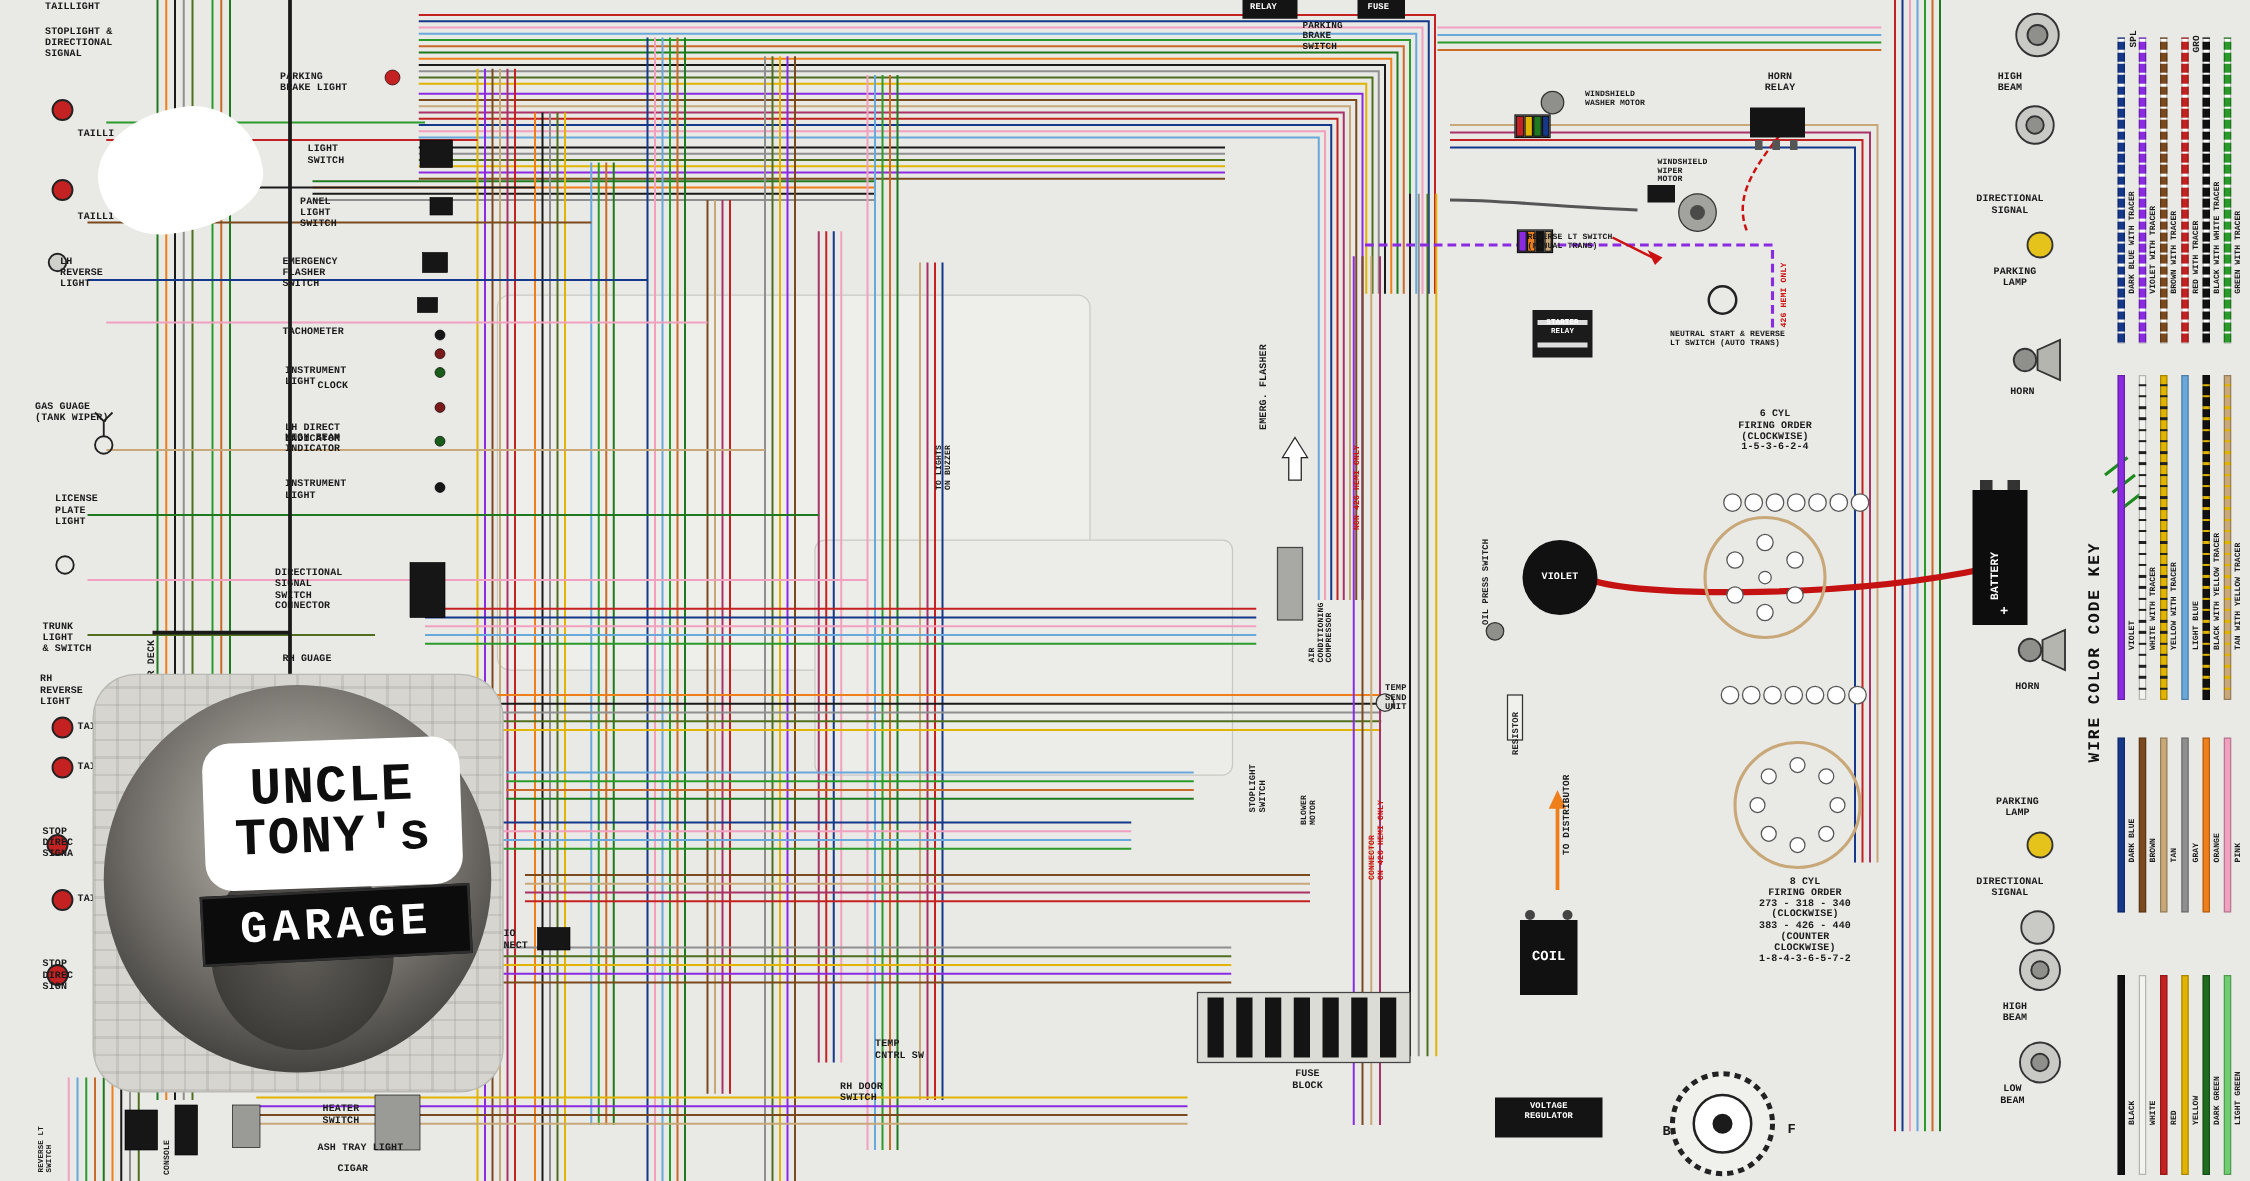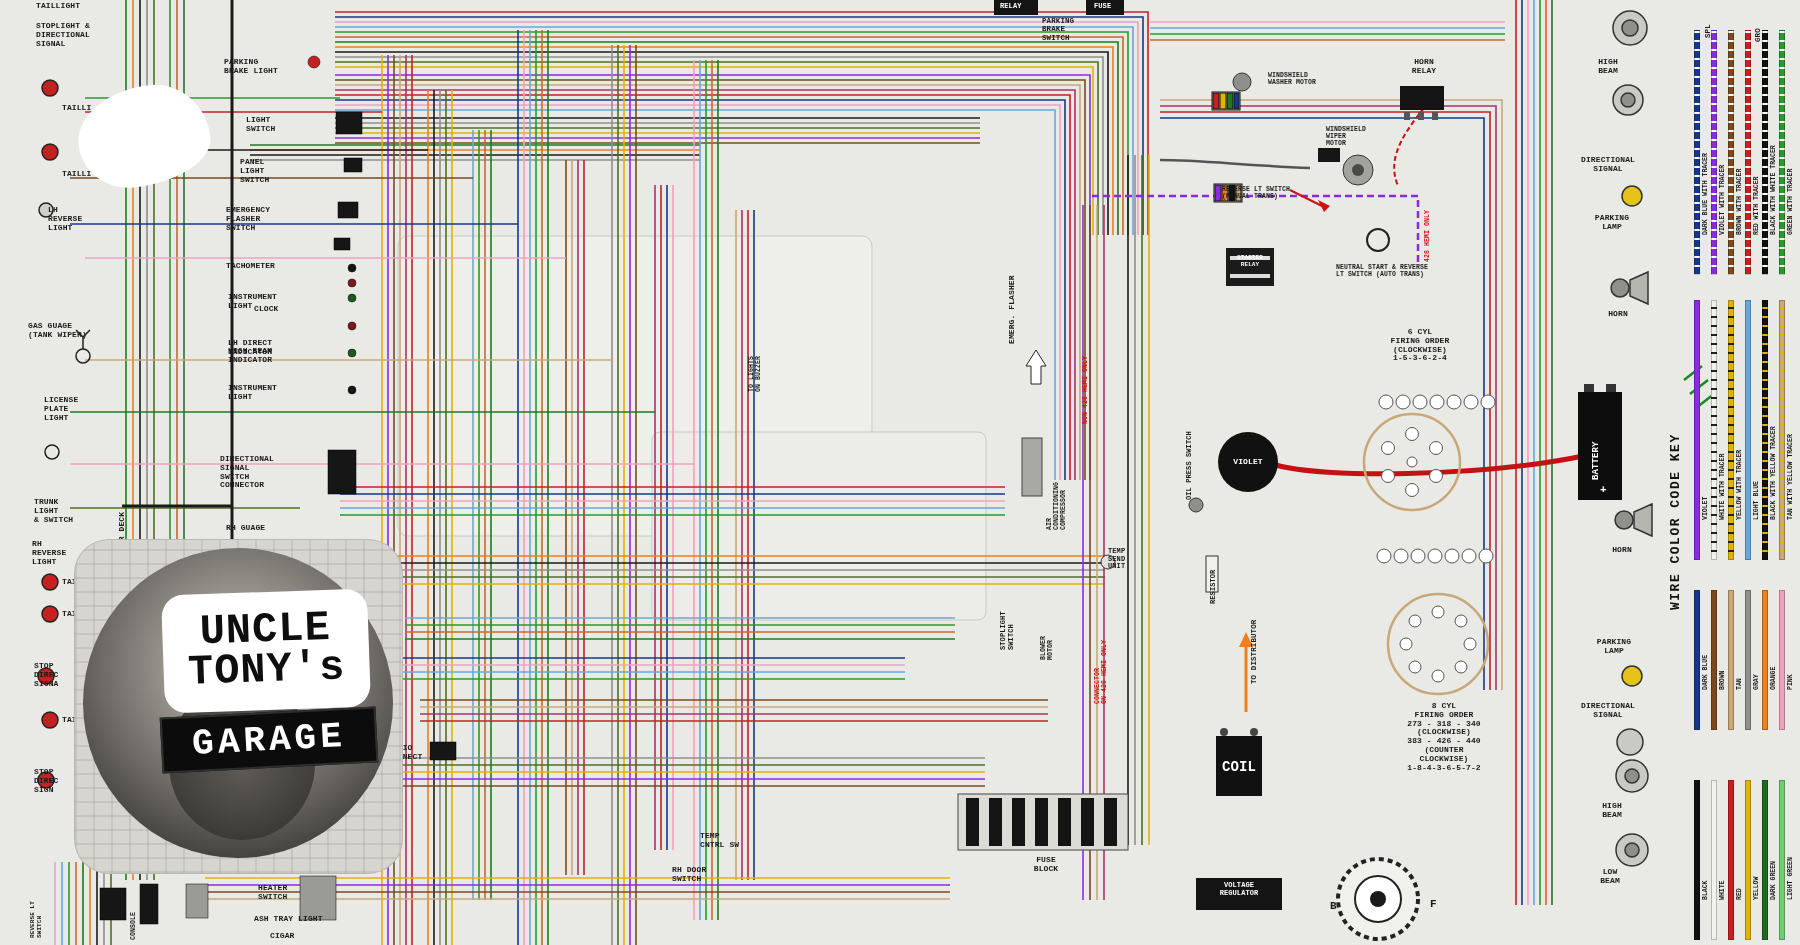--- a/index.html
+++ b/index.html
@@ -484,21 +484,21 @@
 (CLOCKWISE)
 1-5-3-6-2-4</div>
       <div class="lbl" style="left: 1444px; top: 702px; transform: translateX(-50%); text-align: center;">8 CYL
 FIRING ORDER
 273 - 318 - 340
 (CLOCKWISE)
 383 - 426 - 440
 (COUNTER
 CLOCKWISE)
 1-8-4-3-6-5-7-2</div>
-      <div class="lbl" style="left: 1239px; top: 760px; font-size: 14px; color: rgb(255, 255, 255); transform: translateX(-50%); text-align: center;">COIL</div>
+      <div class="lbl" style="left: 1239px; top: 760px; font-size: 11px; color: rgb(255, 255, 255); transform: translateX(-50%); text-align: center;">COIL</div>
       <div class="lbl" style="left: 1046px; top: 856px; transform: translateX(-50%); text-align: center;">FUSE
 BLOCK</div>
       <div class="lbl" style="left: 1239px; top: 882px; font-size: 7px; color: rgb(255, 255, 255); transform: translateX(-50%); text-align: center;">VOLTAGE
 REGULATOR</div>
       <div class="lbl" style="left: 1330px; top: 900px; font-size: 11px;">B</div>
       <div class="lbl" style="left: 1430px; top: 898px; font-size: 11px;">F</div>
       <div class="lbl" style="left: 1600px; top: 484px; font-size: 11px; color: rgb(255, 255, 255);">+</div>
       <div class="lbl" style="left: 1608px; top: 58px; transform: translateX(-50%); text-align: center;">HIGH
 BEAM</div>
       <div class="lbl" style="left: 1608px; top: 156px; transform: translateX(-50%); text-align: center;">DIRECTIONAL

